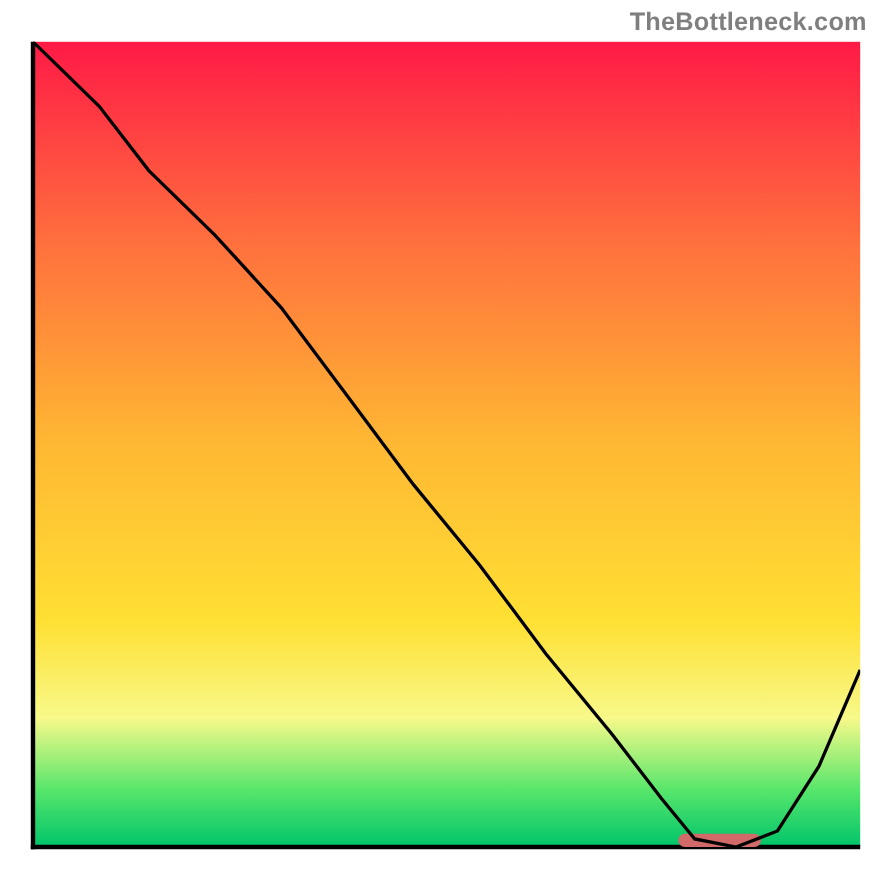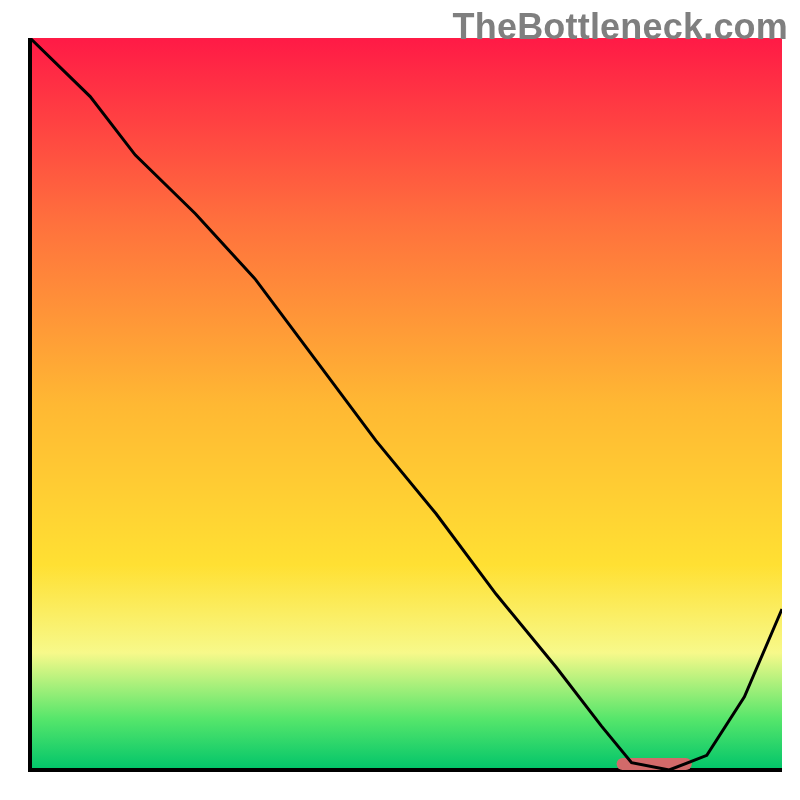--- a/index.html
+++ b/index.html
@@ -13,21 +13,21 @@
   .stage {
     position: relative;
     width: 800px;
     height: 800px;
   }
   .watermark {
     position: absolute;
     top: 6px;
     right: 12px;
     font-family: Arial, Helvetica, sans-serif;
-    font-size: 36px;
+    font-size: 23px;
     font-weight: 600;
     color: #7f7f7f;
     letter-spacing: 0.2px;
     z-index: 50;
     pointer-events: none;
   }
   svg.chart {
     position: absolute;
     inset: 0;
     width: 800px;

